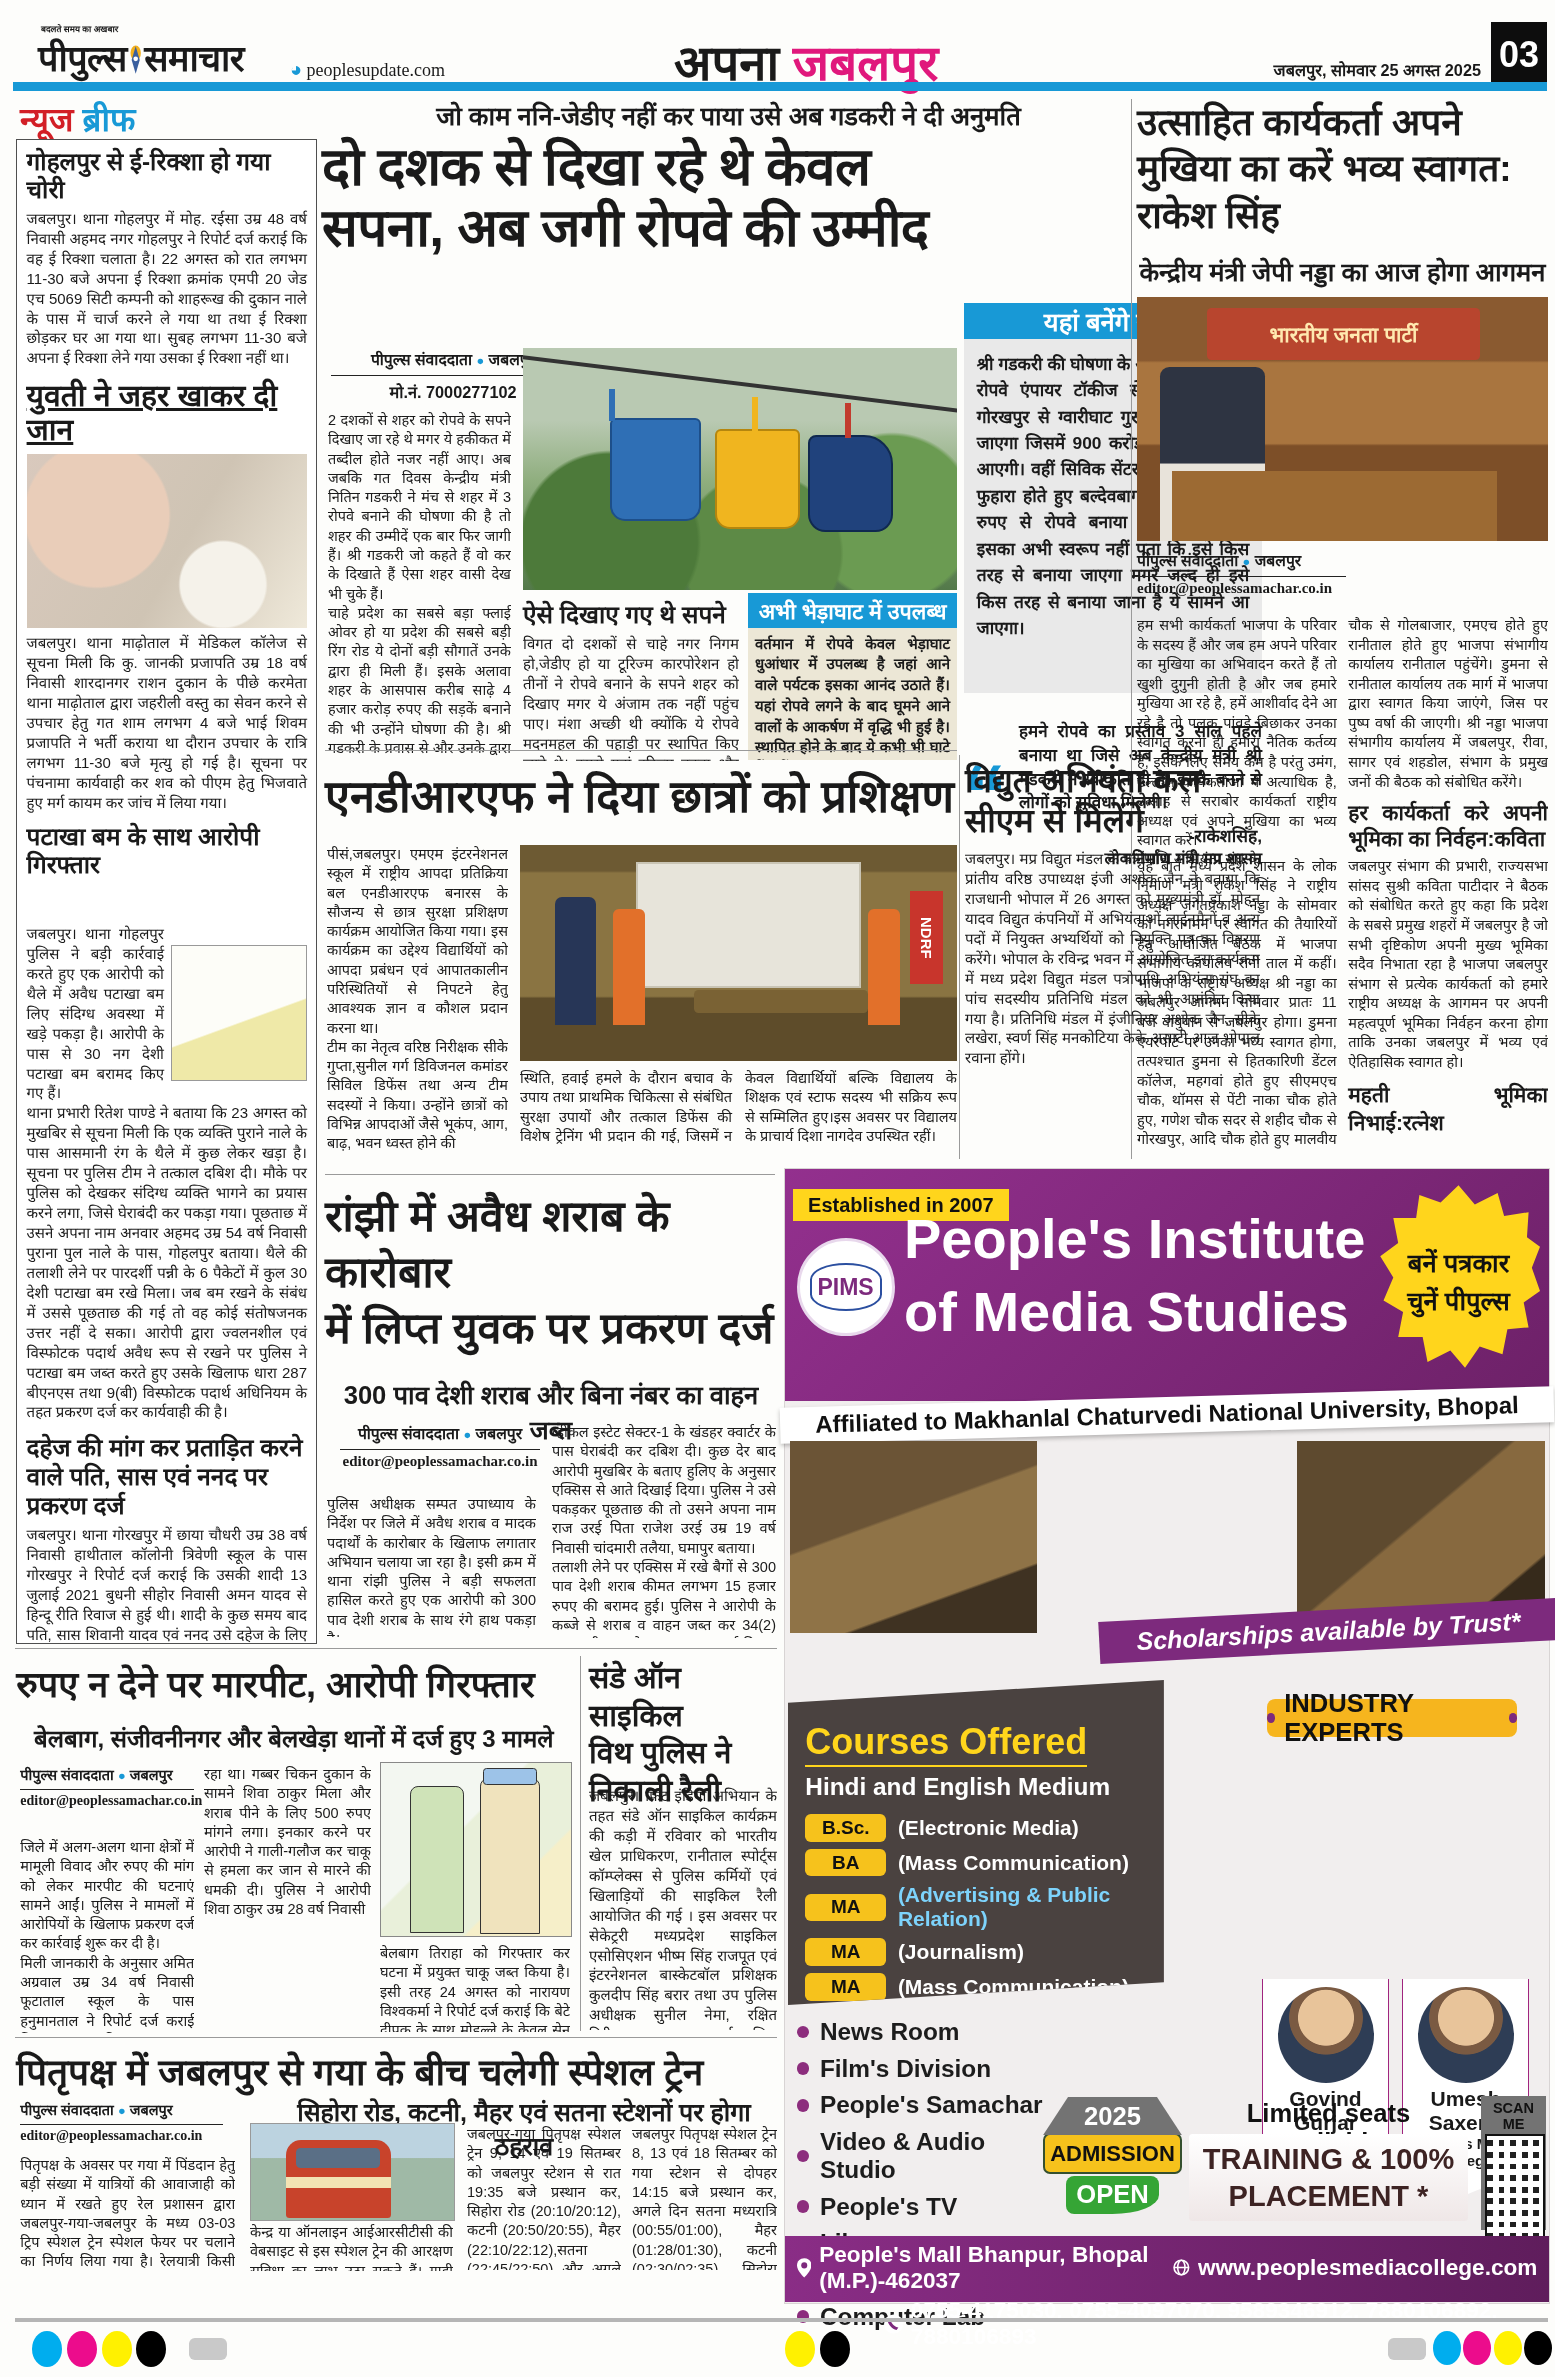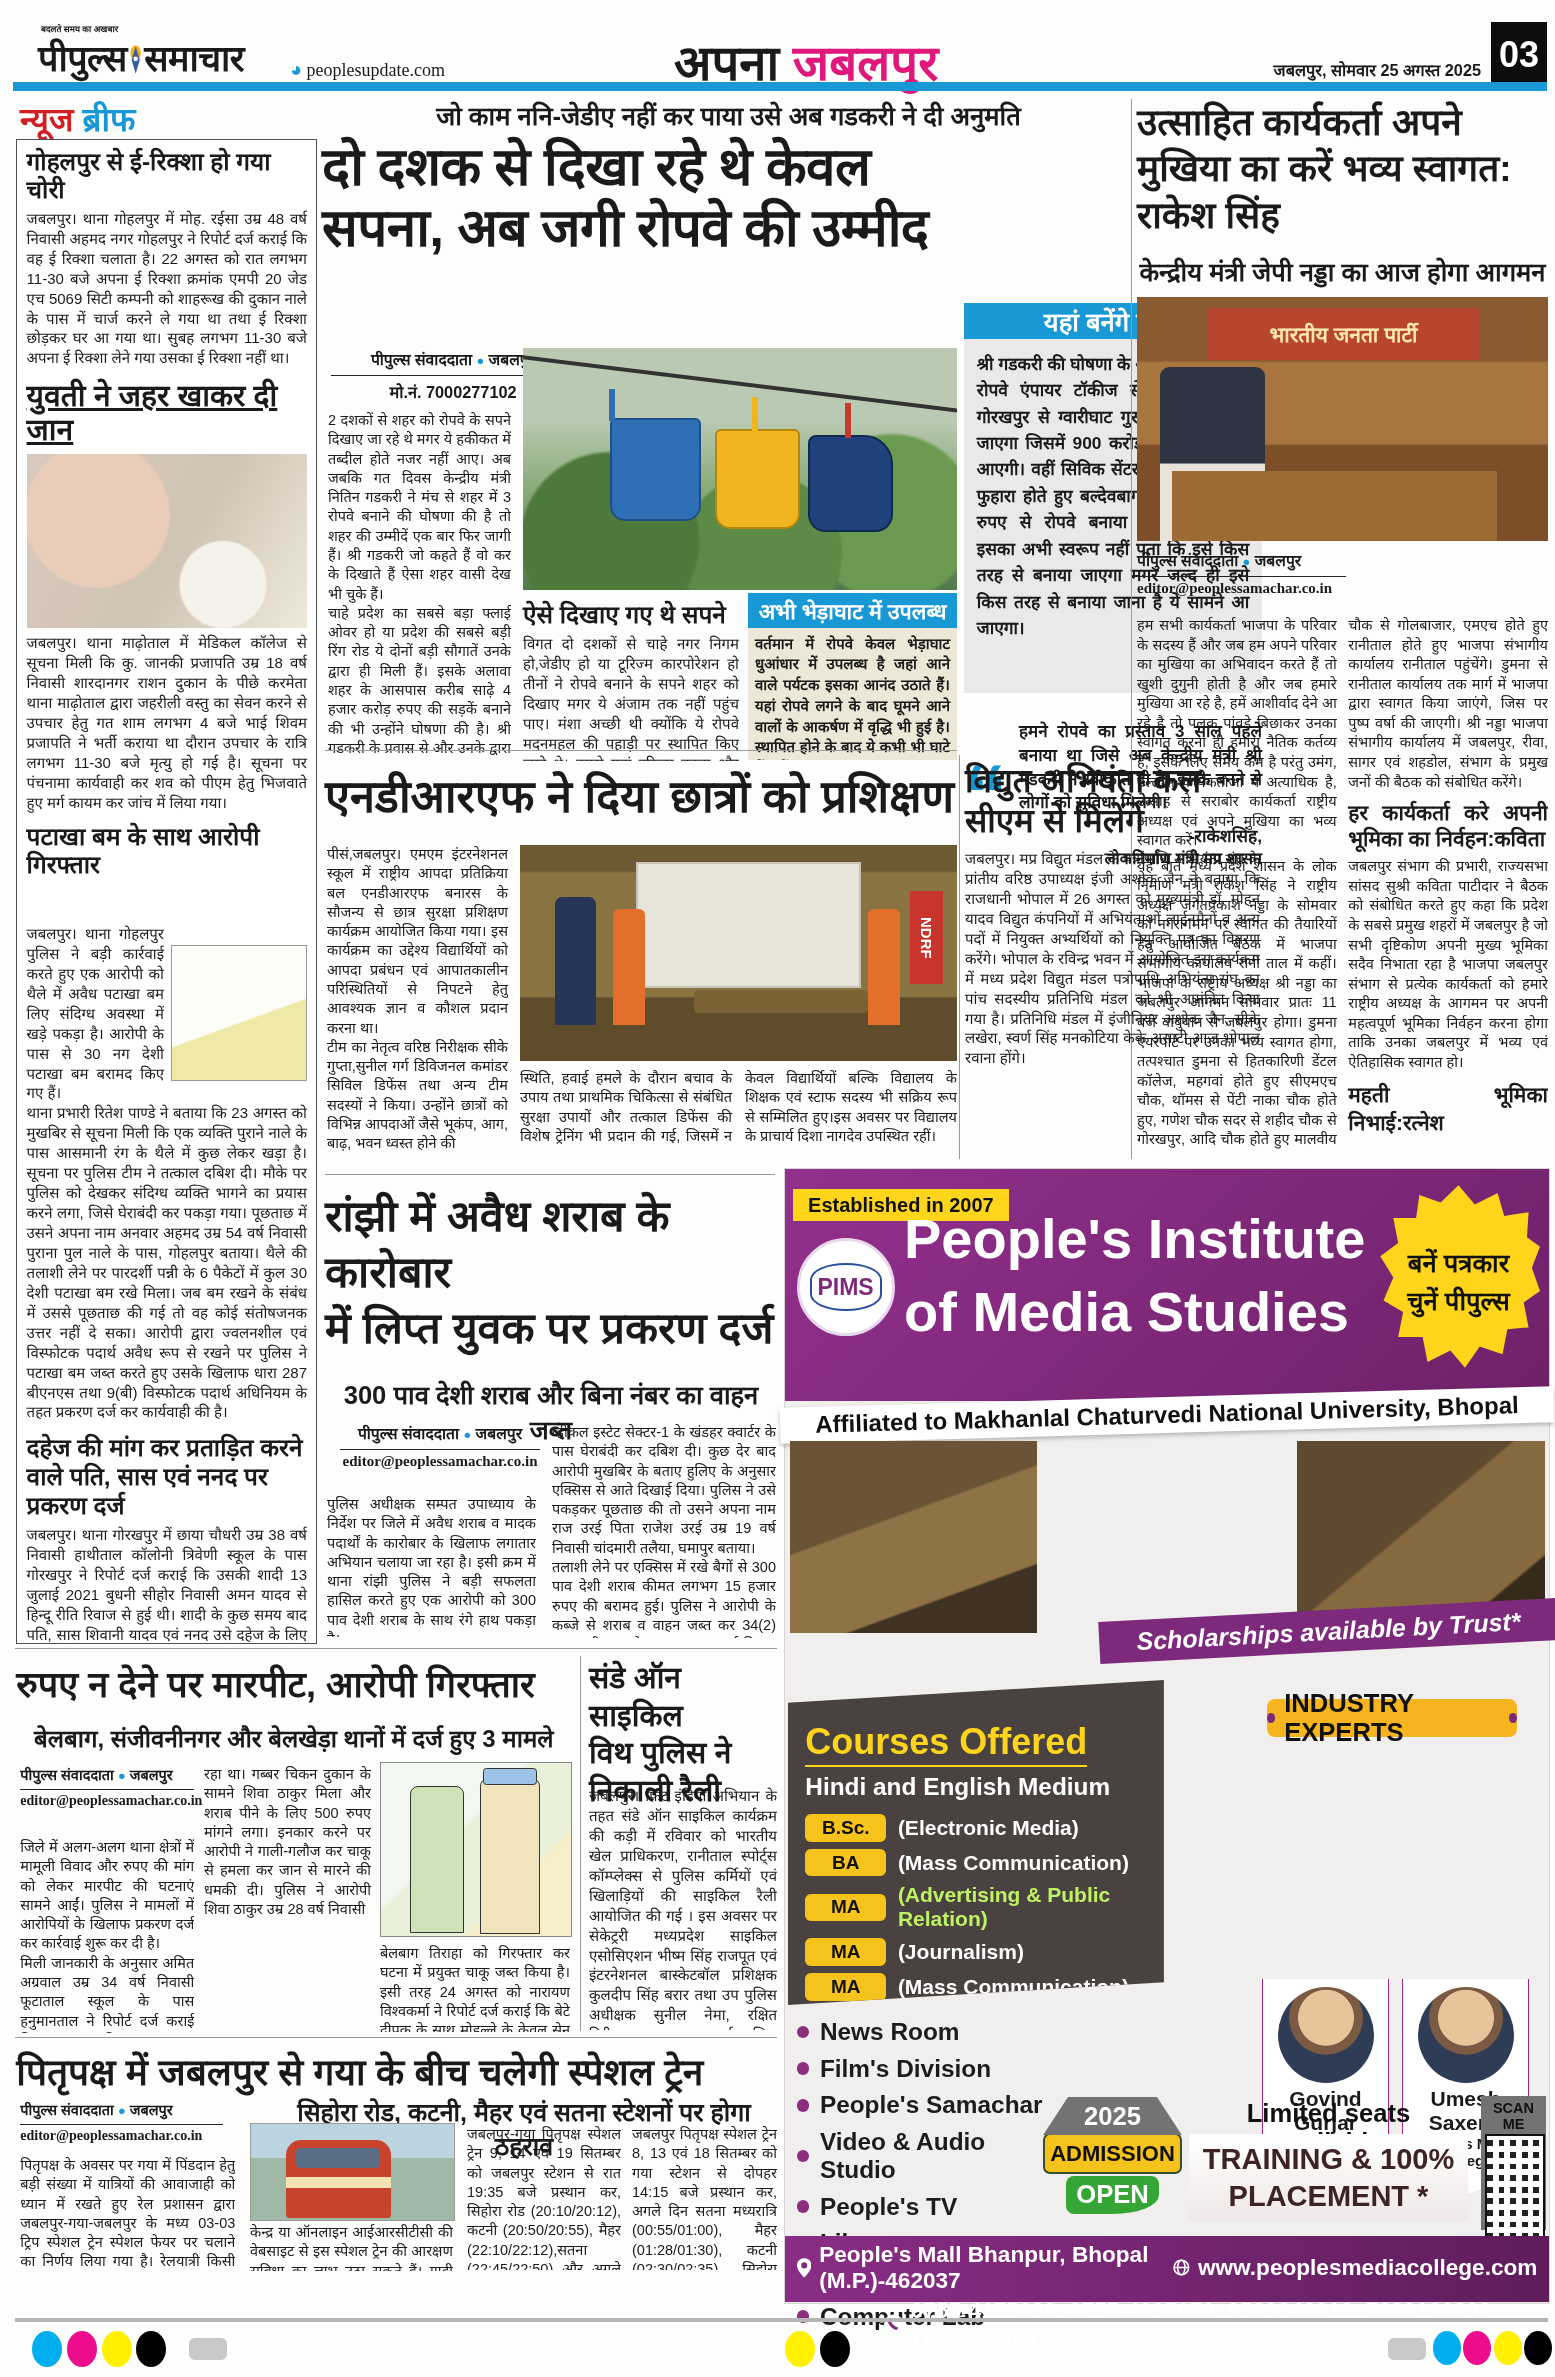--- a/index.html
+++ b/index.html
@@ -280,21 +280,21 @@
     <div style="display:flex;align-items:center;gap:11.6px;margin-bottom:7px;">
         <span class="pill" style="min-width:67px;padding:2.9px 7px;font-size:19px;">B.Sc.</span>
         <span style="color:#fff;font-size:21px;font-weight:700;">(Electronic Media)</span>
       </div>
     <div style="display:flex;align-items:center;gap:11.6px;margin-bottom:7px;">
         <span class="pill" style="min-width:67px;padding:2.9px 7px;font-size:19px;">BA</span>
         <span style="color:#fff;font-size:21px;font-weight:700;">(Mass Communication)</span>
       </div>
     <div style="display:flex;align-items:center;gap:11.6px;margin-bottom:7px;">
         <span class="pill" style="min-width:67px;padding:2.9px 7px;font-size:19px;">MA</span>
-        <span style="color:#bef264;font-size:21px;font-weight:700;">(Advertising &amp; Public Relation)</span>
+        <span style="color:#7dd3fc;font-size:21px;font-weight:700;">(Advertising &amp; Public Relation)</span>
       </div>
     <div style="display:flex;align-items:center;gap:11.6px;margin-bottom:7px;">
         <span class="pill" style="min-width:67px;padding:2.9px 7px;font-size:19px;">MA</span>
         <span style="color:#fff;font-size:21px;font-weight:700;">(Journalism)</span>
       </div>
     <div style="display:flex;align-items:center;gap:11.6px;margin-bottom:7px;">
         <span class="pill" style="min-width:67px;padding:2.9px 7px;font-size:19px;">MA</span>
         <span style="color:#fff;font-size:21px;font-weight:700;">(Mass Communication)</span>
       </div>
     <div style="display:flex;align-items:center;gap:11.6px;">

